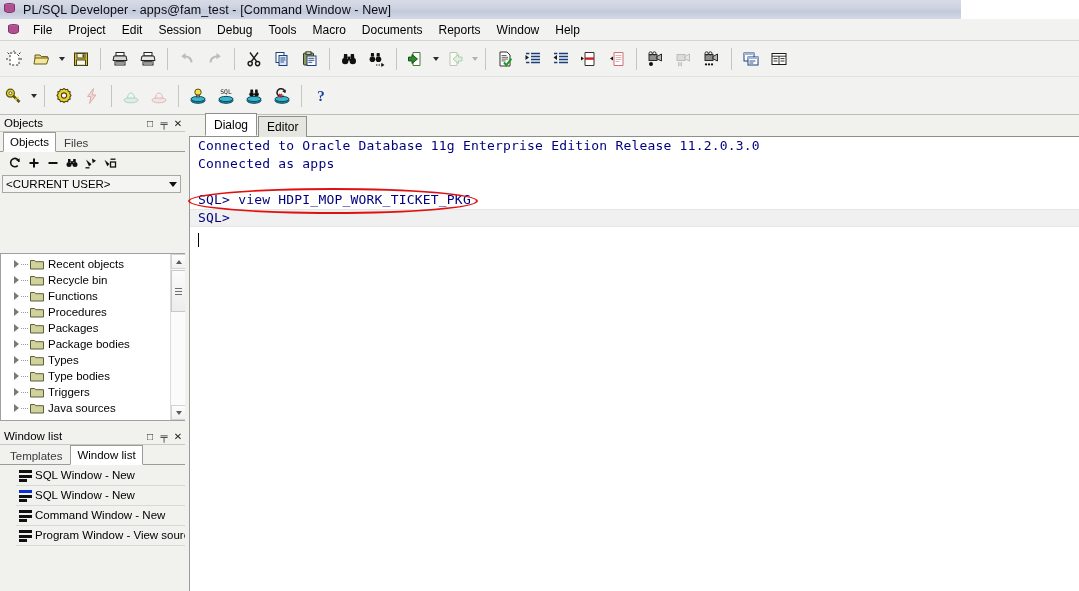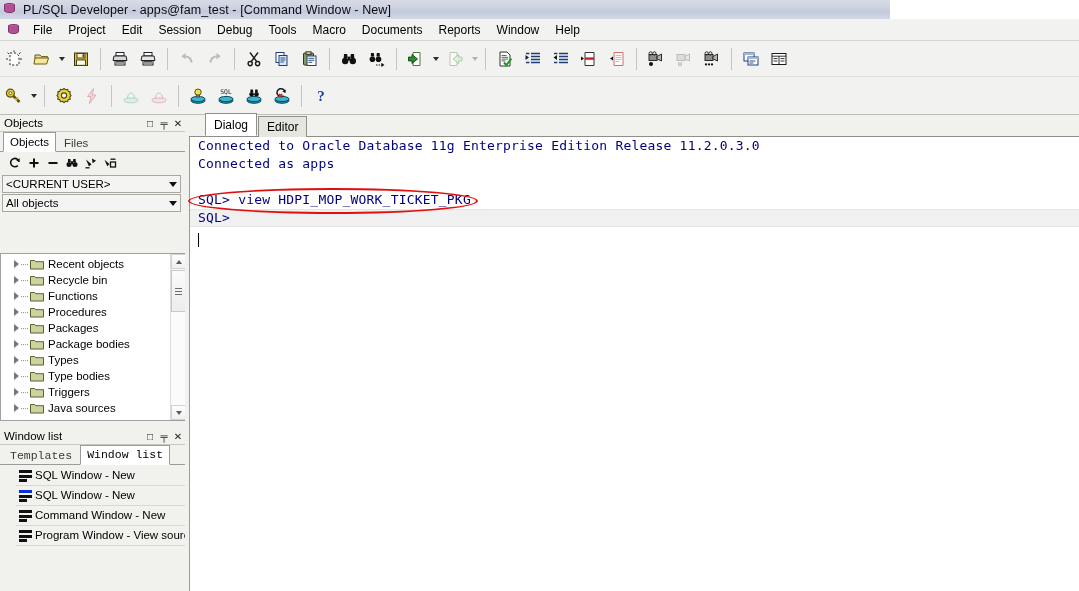--- a/index.html
+++ b/index.html
@@ -15,21 +15,21 @@
     font-family: "Liberation Sans", sans-serif;
     font-size: 12px;
     color: #000;
     position: relative;
   }
 
   
   #titlebar {
     position: absolute;
     left: 0; top: 0;
-    width: 890px; height: 19px;
+    width: 961px; height: 19px;
     background: linear-gradient(to bottom, #d8dbe6 0%, #cdd3e2 40%, #c3cadb 60%, #d3d8e6 100%);
     border-bottom: 1px solid #b7bfd2;
     display: flex;
     align-items: center;
     overflow: hidden;
   }
   #titlebar .tb-icon {
     width: 16px; height: 16px;
     margin: 0 4px 0 3px;
     flex: 0 0 auto;
@@ -880,26 +880,20 @@
     </div>
   </div>
 
   <div class="combo" style="width:179px;">
     <span class="cval">&lt;CURRENT USER&gt;</span>
     <span class="cbtn">
         <i></i>
       </span>
   </div>
 
-  <div class="combo" style="width:179px;">
-    <span class="cval">All objects</span>
-    <span class="cbtn">
-        <i></i>
-      </span>
-  </div>
 
 
   <div class="treewrap" style="position:absolute;left:0;top:138px;width:185px;height:168px;">
     <div class="tree">
       <div class="tnode">
         <span class="texp"></span>
         <span class="tdots"></span>
         <span class="tfolder">
           <svg class="ic" width="14" height="12" viewBox="0 0 14 12">
               <path d="M0.5 2.5 h4.2 l1 1.2 h7.8 v7.3 h-13 z" fill="#cfd39a" stroke="#5d5d3a" stroke-width="1"></path>
@@ -1012,21 +1006,21 @@
     </div>
   </div>
 
   <div class="panel-caption" style="position:absolute;left:0;top:313px;width:185px;height:17px;background:#f1f1ee;">
     <span class="cap-text">Window list</span>
     <span class="cap-btn">□</span>
     <span class="cap-btn">╤</span>
     <span class="cap-btn">✕</span>
   </div>
 
-  <div class="tabstrip" style="position:absolute;left:0;top:330px;width:185px;font-family:Liberation Mono, monospace;">
+  <div class="tabstrip" style="position:absolute;left:0;top:330px;width:185px;">
     <div class="ptab inactive">Templates</div>
     <div class="ptab active">Window list</div>
   </div>
 
   <div style="position:absolute;left:16px;top:351px;width:185px;height:125px;background:#f1f1ee;border-right:1px solid #c0c0ba;box-sizing:border-box;">
     <div class="wlist-item">
       <span class="wl-ico">
         <span class="bar b1"></span>
           <span class="bar b2"></span>
           <span class="bar b3"></span>

